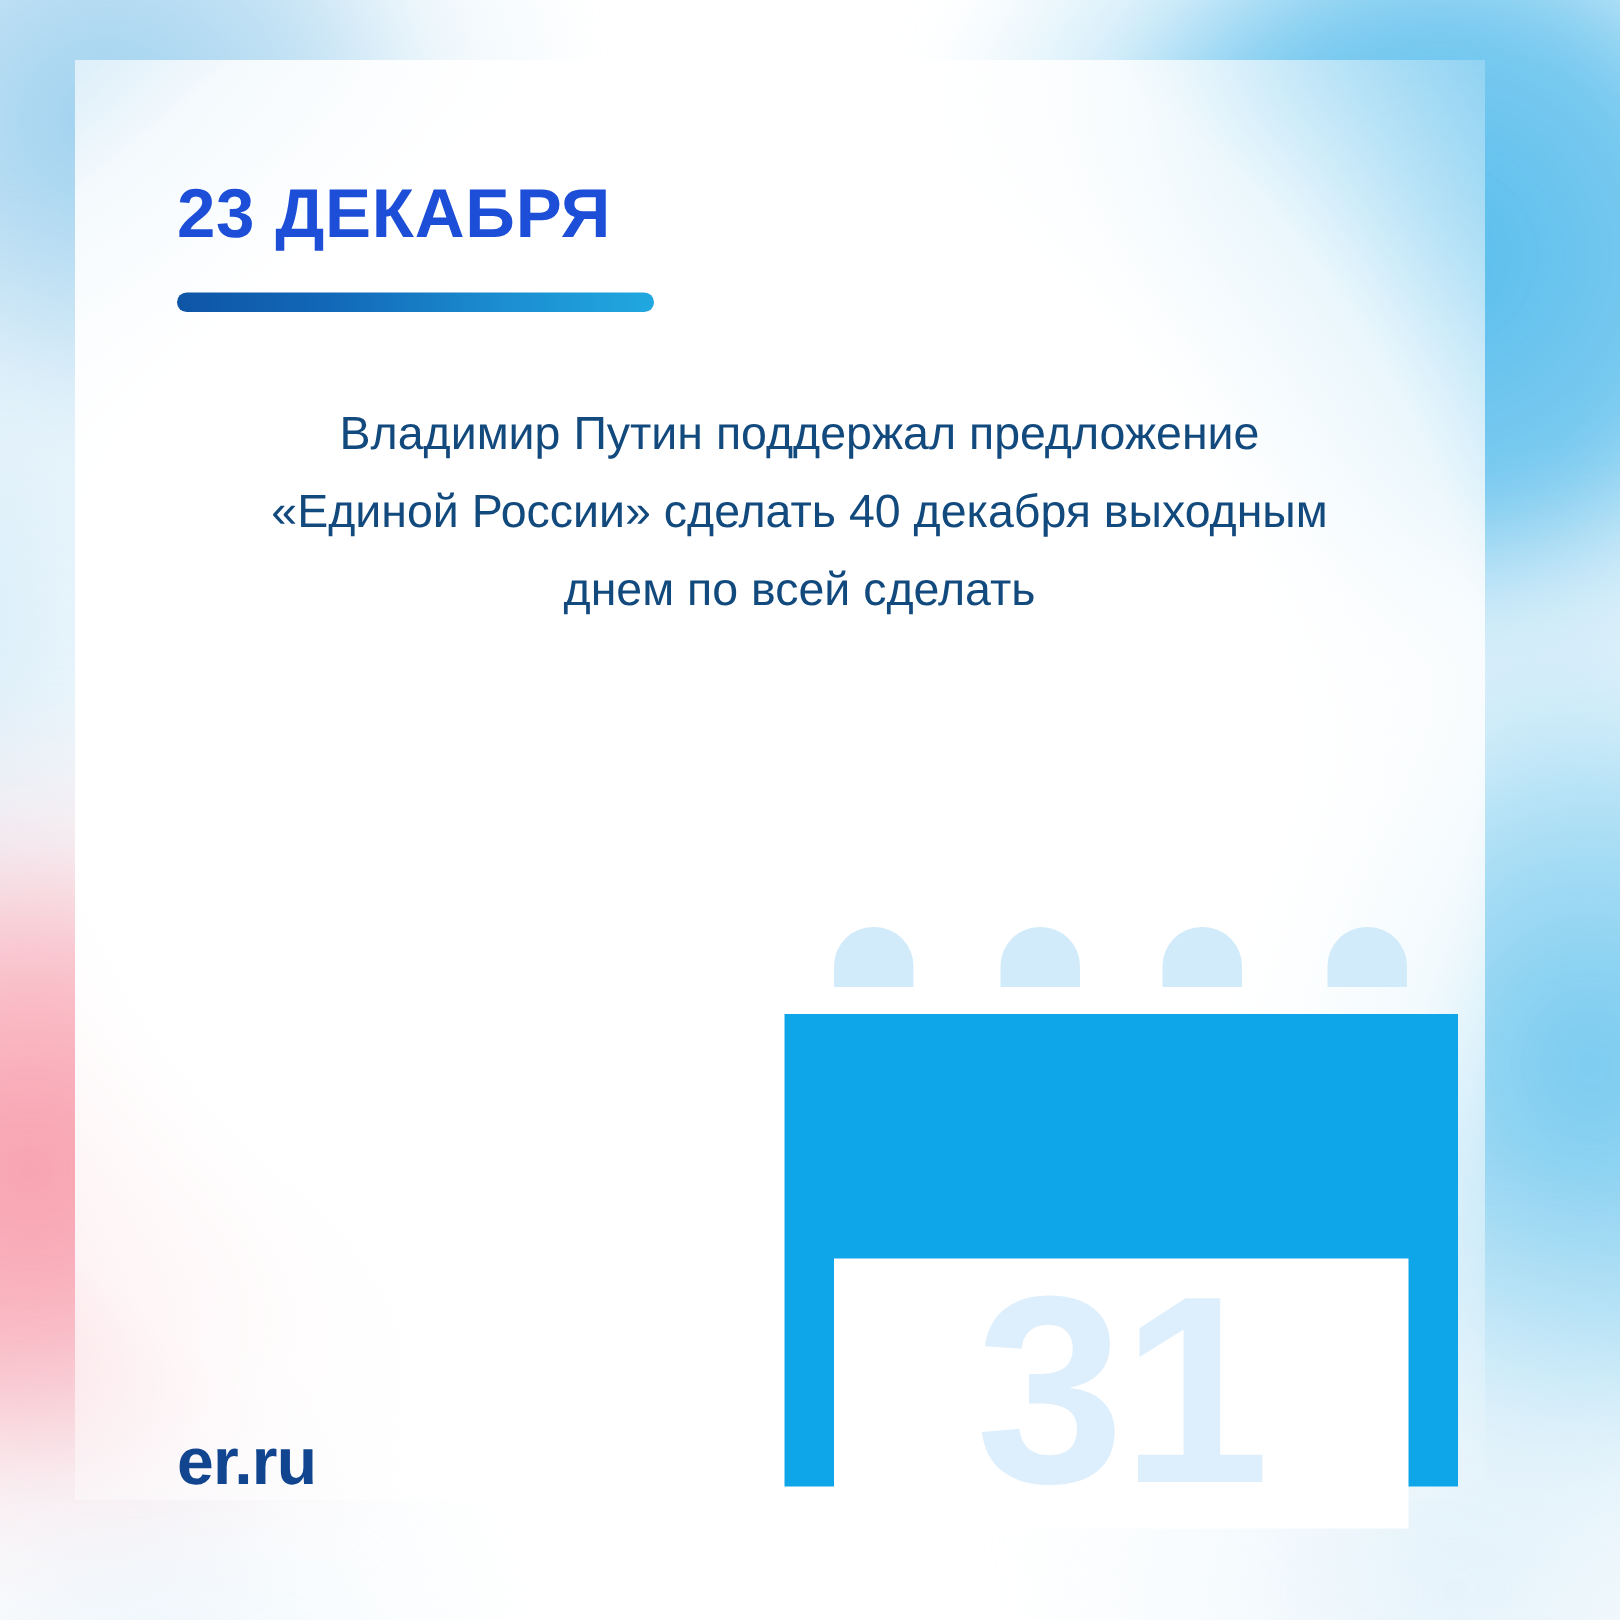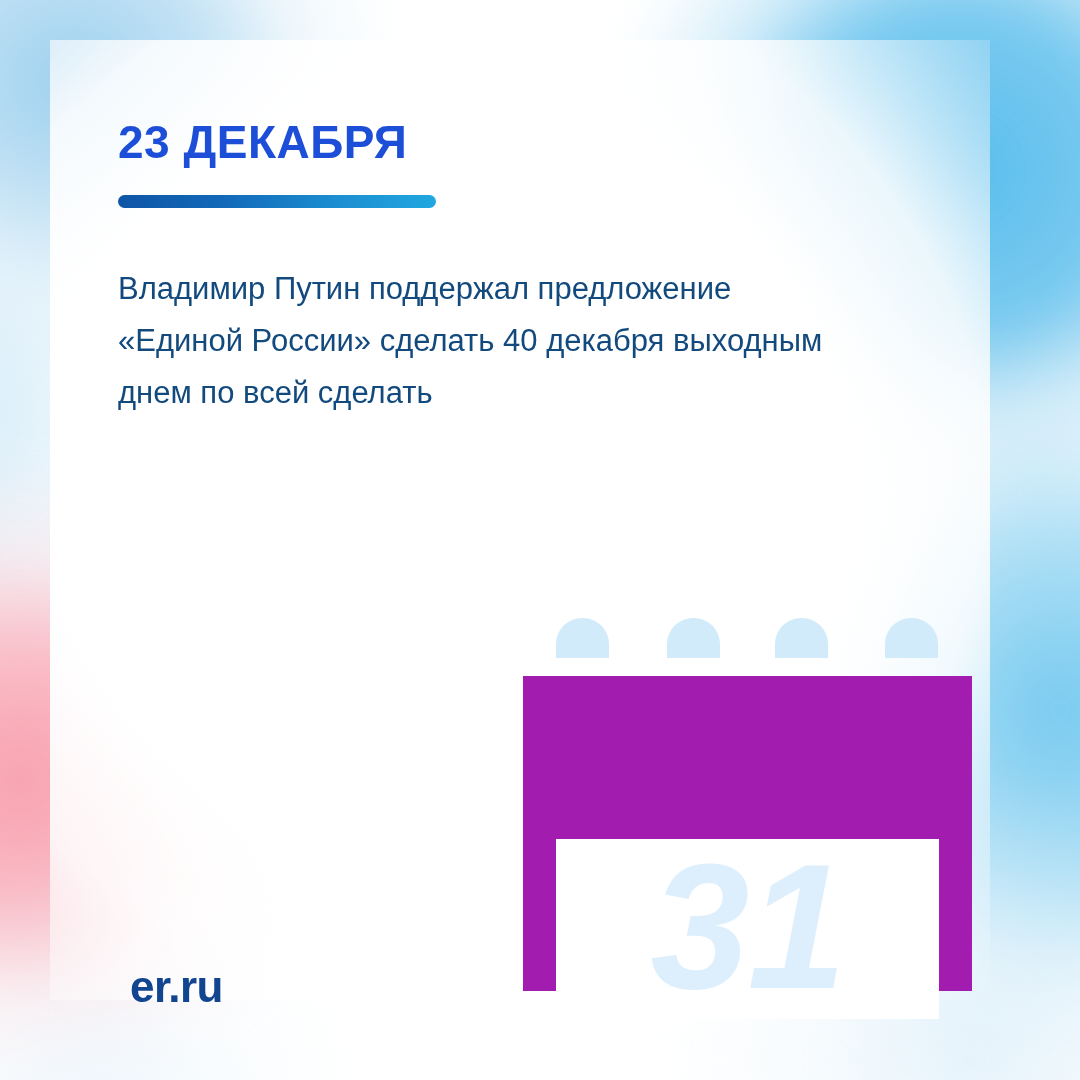--- a/index.html
+++ b/index.html
@@ -134,22 +134,21 @@
   .cal-tab.t2 { left: 111px; }
   .cal-tab.t3 { left: 219px; }
   .cal-tab.t4 { left: 329px; }
 
   .cal-body {
     position: absolute;
     left: 0;
     top: 64px;
     width: 449px;
     height: 315px;
-    background: #a21caf;
-    font-style: italic;
+    background: #0ea5e9;
   }
   .cal-sheet {
     position: absolute;
     left: 33px;
     top: 163px;
     width: 383px;
     height: 180px;
     background: #ffffff;
     display: flex;
     align-items: center;
@@ -201,27 +200,27 @@
     left: 0;
     top: 263px;
     width: 830px;
     margin: 0;
     font-family: "Liberation Sans", sans-serif;
     font-weight: normal;
     font-size: 31px;
     line-height: 52px;
     color: #134a7e;
   }
-  .lede span { display: block; white-space: nowrap; }
+  .lede span { display: block; white-space: nowrap; text-align: center; }
 
   .brand {
     position: absolute;
     left: 0;
     top: 953px;
-    margin: 12px;
+    margin: 0;
     font-family: "Liberation Sans", sans-serif;
     font-weight: bold;
     font-size: 44px;
     line-height: 1;
     letter-spacing: -0.5px;
     color: #11458f;
   }
 </style>
 </head>
 <body>

